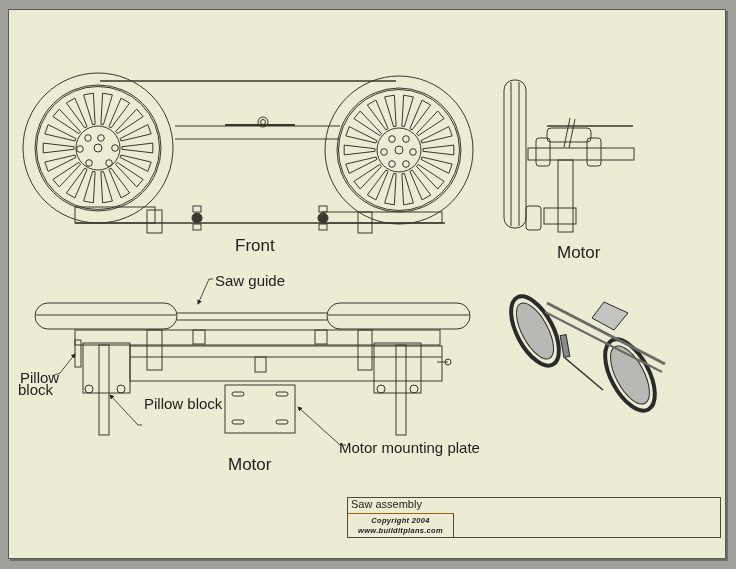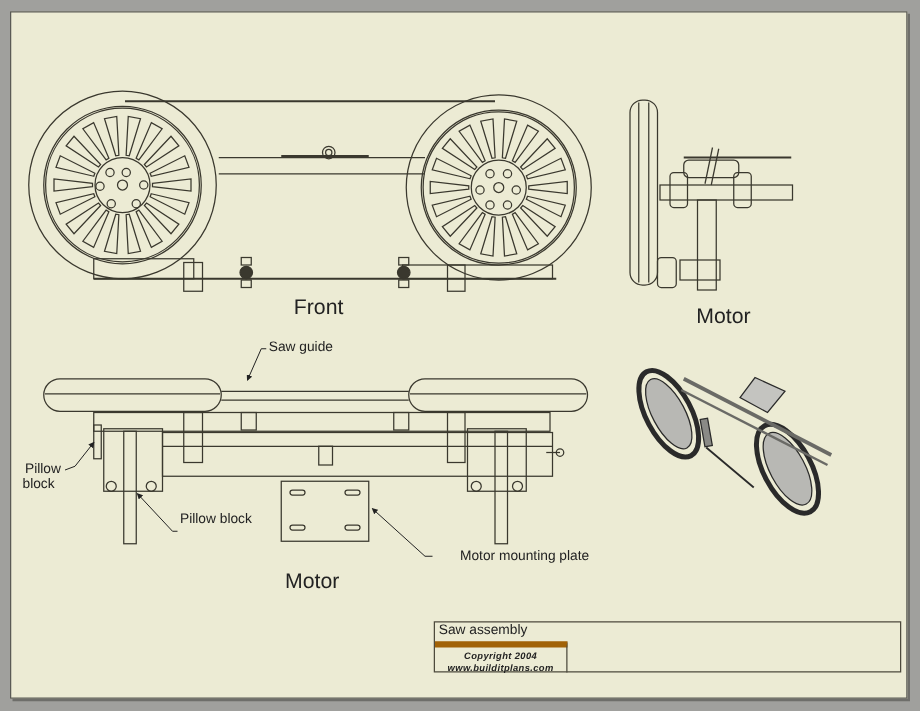--- a/index.html
+++ b/index.html
@@ -1,23 +1,23 @@
 <!DOCTYPE html>
 <html><head>
 <meta charset="utf-8">
 <style>
   html, body { margin:0; padding:0; }
   body { width:736px; height:569px; background:#a0a09d; position:relative; overflow:hidden; font-family:"Liberation Sans", sans-serif; }
   #sheet { position:absolute; left:8px; top:9px; width:716px; height:548px; background:#ecebd4; border:1px solid #5a5a55; box-shadow:2px 2px 0 #6e6e6a; }
   #drawing { position:absolute; left:0; top:0; }
-  .lbl { position:absolute; color:#222; font-size:11px; white-space:nowrap; }
+  .lbl { position:absolute; color:#222; font-size:15px; white-space:nowrap; }
   .view-title { position:absolute; color:#222; font-size:17px; white-space:nowrap; }
   #title-block { position:absolute; left:347px; top:497px; width:374px; height:41px; border:1px solid #4d4a3c; box-sizing:border-box; }
   #title-name { position:absolute; left:3px; top:0px; font-size:11px; color:#222; }
-  #title-copy { position:absolute; left:0; top:15px; width:106px; height:25px; border-top:5px solid #a16207; border-right:1px solid #4d4a3c; box-sizing:border-box; text-align:center; font-size:7.5px; font-style:italic; font-weight:bold; line-height:10px; padding-top:2px; color:#222; letter-spacing:0.3px;}
+  #title-copy { position:absolute; left:0; top:15px; width:106px; height:25px; border-top:1px solid #a16207; border-right:1px solid #4d4a3c; box-sizing:border-box; text-align:center; font-size:7.5px; font-style:italic; font-weight:bold; line-height:10px; padding-top:2px; color:#222; letter-spacing:0.3px;}
 </style>
 </head>
 <body>
 
 <div id="sheet"></div>
 
 <svg id="drawing" width="736" height="569">
   <defs>
     <marker id="arr" markerWidth="6" markerHeight="6" refX="5" refY="3" orient="auto">
       <path d="M0,0 L6,3 L0,6 z" fill="#222"></path>
@@ -195,22 +195,22 @@
   </g>
 </svg>
 
 <div class="view-title" style="left:235px;top:236px">Front</div>
 <div class="view-title" style="left:557px;top:243px">Motor</div>
 <div class="view-title" style="left:228px;top:455px">Motor</div>
 
 <div class="lbl" style="left:215px;top:272px">Saw guide</div>
 <div class="lbl" style="left:20px;top:369px">Pillow</div>
 <div class="lbl" style="left:18px;top:381px">block</div>
-<div class="lbl" style="left:144px;top:409px">Pillow block</div>
-<div class="lbl" style="left:368px;top:439px">Motor mounting plate</div>
+<div class="lbl" style="left:144px;top:395px">Pillow block</div>
+<div class="lbl" style="left:339px;top:439px">Motor mounting plate</div>
 
 <div id="title-block">
   <div id="title-name">Saw assembly</div>
   <div id="title-copy">
     <div>Copyright 2004</div>
     <div>www.builditplans.com</div>
   </div>
 </div>
 
 </body></html>

